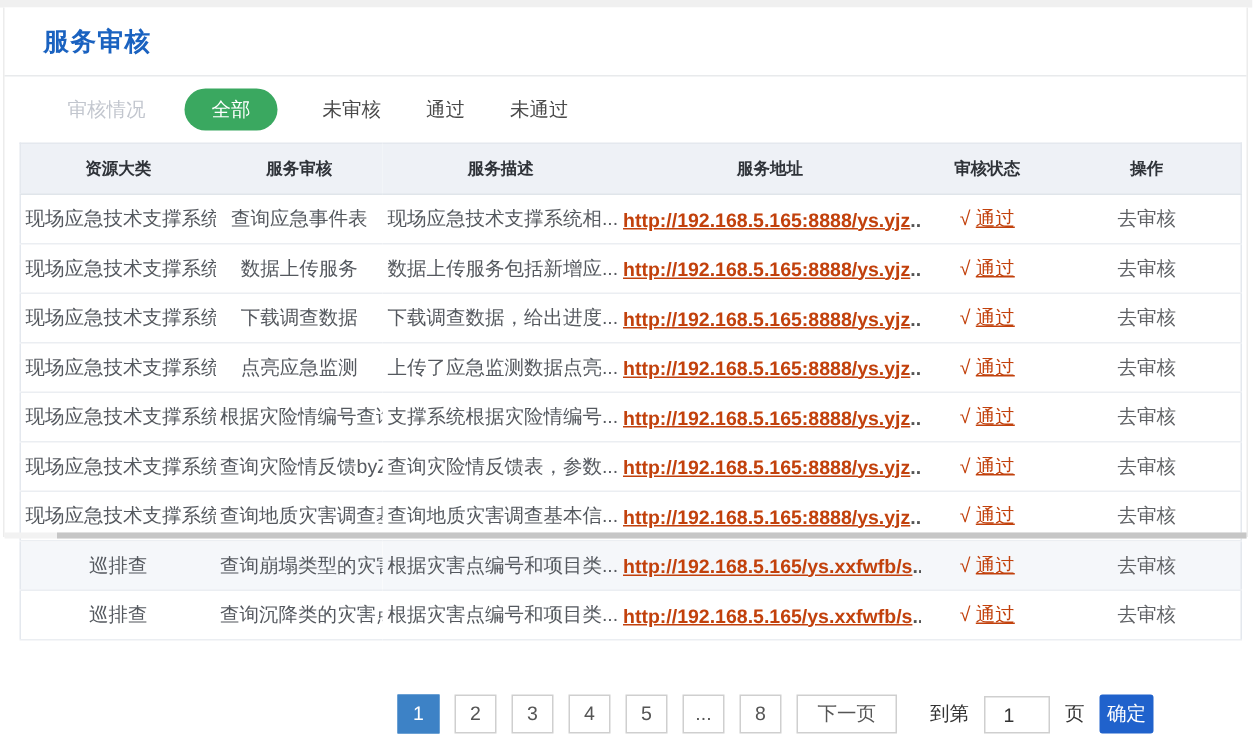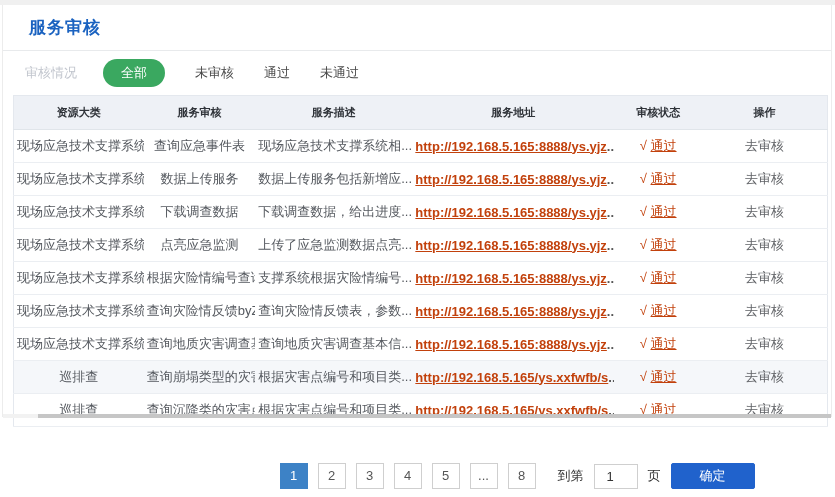--- a/index.html
+++ b/index.html
@@ -1,24 +1,24 @@
 <!DOCTYPE html>
 <html><head>
 <meta charset="utf-8">
 <style>
   * { box-sizing: border-box; margin: 0; padding: 0; }
   html, body { width: 835px; height: 497px; overflow: hidden; background: #fff;
     font-family: "Liberation Sans", "DejaVu Sans", sans-serif; }
   .top-strip { height: 5px; background: #f0f0f0; }
-  .panel { position: relative; height: 412px; margin: 0 3px 0 2px;
+  .panel { position: relative; height: 353px; margin: 0 3px 0 2px;
     border-left: 1px solid #ececec; border-right: 1px solid #ececec; background: #fff; }
   .panel-header { padding: 11px 0 11px 26px; border-bottom: 1px solid #e8eaec; }
   .page-title { color: #1a62c0; font-size: 17px; font-weight: bold; letter-spacing: 1px; }
   .filter-bar { display: flex; align-items: center; height: 44px; padding-left: 22px; font-size: 13px; }
-  .filter-label { color: #c2c6ce; }
+  .filter-label { color: #c2c6ce; margin-left: 20px; }
   .tab { color: #4a4a4a; cursor: pointer; }
   .tab-pill { margin-left: 26px; padding: 5px 18px; border-radius: 14px; }
   .tab-pill.active { background: #3aa860; color: #fff; }
   .tab-plain { margin-left: 30px; }
   table { width: 815px; margin: 0 10px; border-collapse: collapse; table-layout: fixed;
     border: 1px solid #e4e8ee; font-size: 13px; color: #55595f; }
   col.c1 { width: 16.0%; } col.c2 { width: 13.7%; } col.c3 { width: 19.3%; }
   col.c4 { width: 24.8%; } col.c5 { width: 10.8%; } col.c6 { width: 15.4%; }
   thead th { background: #eef1f6; height: 34px; font-weight: bold; color: #2f3339;
     text-align: center; border-bottom: 1px solid #e0e5ea; font-size: 11px; }
@@ -33,21 +33,21 @@
   .pagination { display: flex; align-items: center; gap: 10px; justify-content: center;
     margin-top: 36px; transform: translateX(100px); font-size: 13px; }
   .page-btn { min-width: 28px; height: 26px; line-height: 24px; padding: 0 4px; text-align: center;
     border: 1px solid #cfcfcf; background: #fff; color: #555; cursor: pointer; }
   .page-btn.active { background: #3d82c6; border-color: #3d82c6; color: #fff; }
   .next-btn { padding: 0 13px; }
   .goto-label { color: #333; margin-left: 12px; }
   .goto-input { width: 44px; height: 25px; border: 1px solid #cfcfcf; font-size: 13px;
     padding-left: 12px; color: #333; font-family: inherit; }
   .goto-suffix { color: #333; }
-  .confirm-btn { height: 26px; padding: 0 28px; background: #2062cc; border: 1px solid #2062cc;
+  .confirm-btn { height: 26px; padding: 0 4px; background: #2062cc; border: 1px solid #2062cc;
     color: #fff; font-size: 13px; cursor: pointer; border-radius: 2px; font-family: inherit; }
   .hscrollbar { position: absolute; left: 0; right: 0; bottom: -1px; height: 4px; background: #f2f2f2; }
   .hscrollbar-thumb { position: absolute; left: 35px; right: 0; top: 0; height: 4px; background: #c6c6c6; }
 </style>
 </head>
 <body>
 
 <div class="top-strip"></div>
 
 <div class="panel">
@@ -162,20 +162,21 @@
   <div class="pagination">
     <span id="page-buttons" style="display:flex;gap:10px;">
         <span class="page-btn active">1</span>
         <span class="page-btn">2</span>
         <span class="page-btn">3</span>
         <span class="page-btn">4</span>
         <span class="page-btn">5</span>
         <span class="page-btn">...</span>
         <span class="page-btn">8</span>
       </span>
+    <span class="page-btn next-btn">下一页</span>
     <span class="goto-label">到第</span>
     <input class="goto-input" value="1" style="">
     <span class="goto-suffix">页</span>
     <button class="confirm-btn">确定</button>
   </div>
 
   <div class="hscrollbar">
     <div class="hscrollbar-thumb"></div>
   </div>
 

